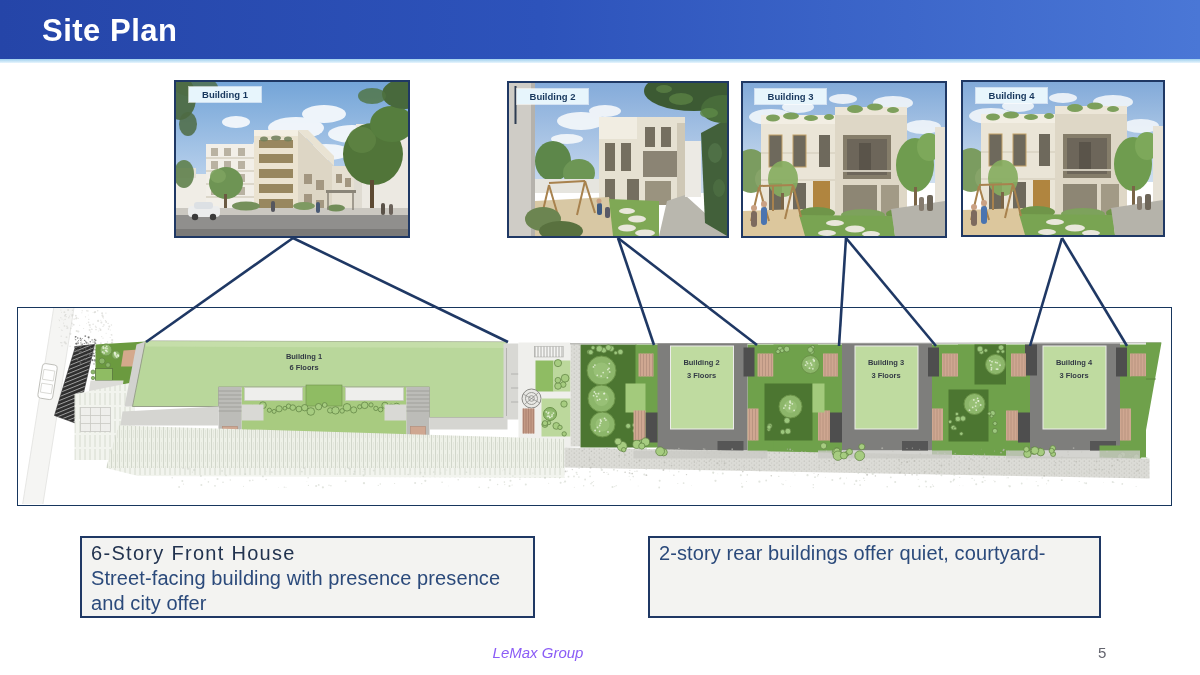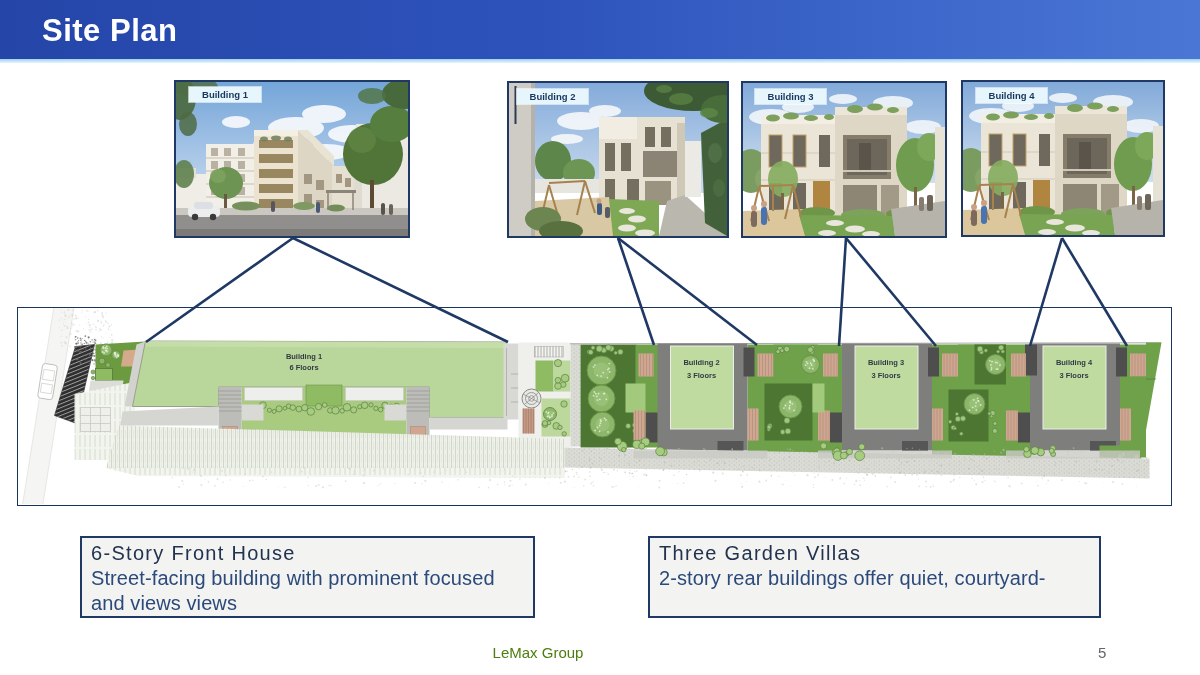--- a/index.html
+++ b/index.html
@@ -1687,24 +1687,23 @@
     <path d="M846,238 L839,346"></path>
     <path d="M846,238 L936,346"></path>
 
     <path d="M1062,238 L1030,346"></path>
     <path d="M1062,238 L1127,346"></path>
   </g>
 </svg>
 
 <div class="tbox" style="left:80px;top:536px;width:455px;height:82px;">
   <div class="t1">6-Story Front House</div>
-  <div>Street-facing building with prominent focused</div>
-  <div>and views views</div>
+  <div>Street-facing building with presence presence</div>
+  <div>and city offer</div>
 </div>
 
 <div class="tbox" style="left:648px;top:536px;width:453px;height:82px;">
-  <div class="t1">Three Garden Villas</div>
   <div>2-story rear buildings offer quiet, courtyard-</div>
 </div>
 
-<div class="abs" style="left:0;top:644px;width:1076px;text-align:center;font-size:15px;color:#4d7c0f;">LeMax Group</div>
+<div class="abs" style="left:0;top:644px;width:1076px;text-align:center;font-size:15px;color:#8b5cf6;font-style:italic;">LeMax Group</div>
 
 <div class="abs" style="left:1098px;top:644px;font-size:15px;color:#63646e;">5</div>
 
 </body></html>

